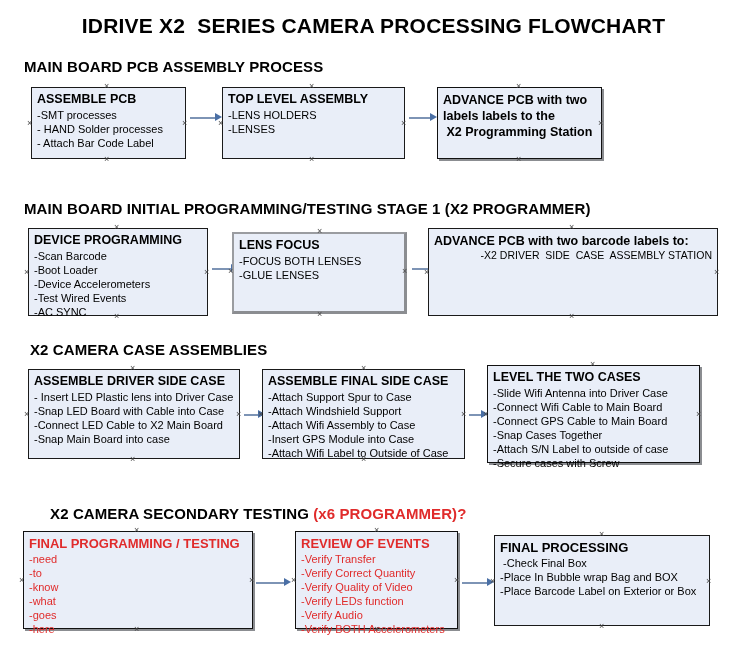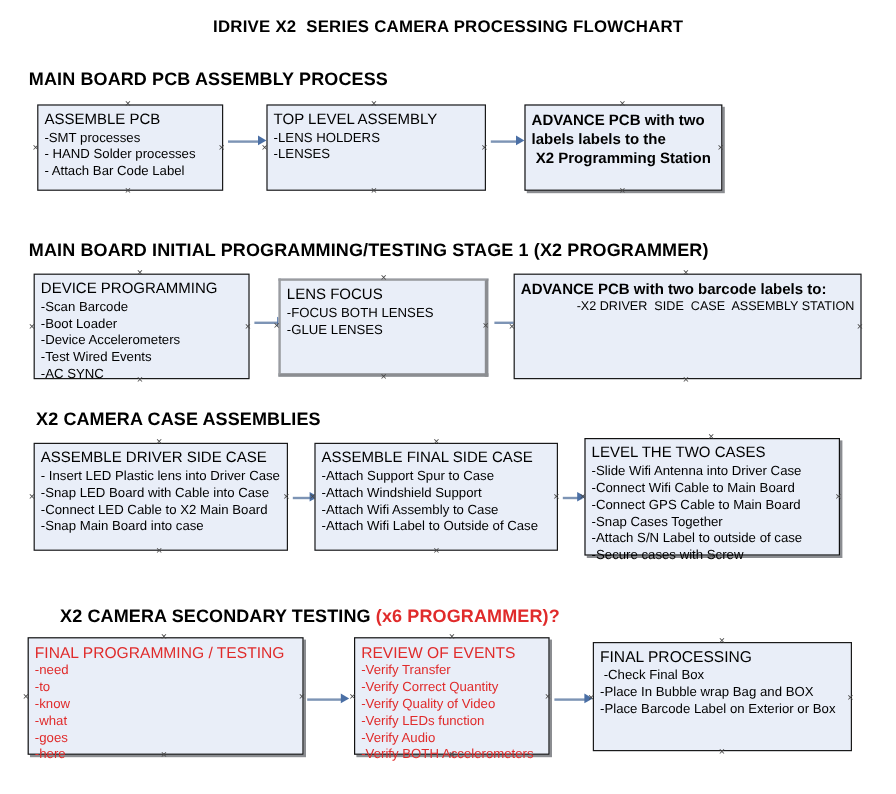--- a/index.html
+++ b/index.html
@@ -10,21 +10,21 @@
     color:#000;
     position:relative;
     overflow:hidden;
   }
   .canvas{position:relative;width:747px;height:662px;}
 
   
   .doc-title{
     position:absolute;left:0;top:14px;width:747px;
     text-align:center;
-    font-size:14px;font-weight:bold;letter-spacing:.2px;
+    font-size:21px;font-weight:bold;letter-spacing:.2px;
     white-space:pre;
   }
   .section-title{
     position:absolute;
     font-size:15px;font-weight:bold;letter-spacing:.1px;
     white-space:pre;
   }
   .section-title .redq{color:#e02b2b;}
 
   
@@ -40,21 +40,21 @@
     border:1px solid #111;
     box-shadow:2px 2px 0 0 #8b8d91;
   }
   .box.thickgray{
     border-top:2px solid #9a9ca0;
     border-left:2px solid #9a9ca0;
     border-right:3px solid #8b8d91;
     border-bottom:3px solid #8b8d91;
   }
   .box-title{
-    font-size:12.5px;font-weight:normal;line-height:15px;
+    font-size:12.5px;font-weight:bold;line-height:15px;
     white-space:pre;margin-bottom:1px;
   }
   .box-title.big{font-size:13px;}
   .box-line{
     font-size:11px;line-height:14px;white-space:pre;
   }
   .box-line.bold{font-weight:bold;font-size:12.5px;line-height:16px;}
   .box-line.sm{font-size:10.5px;line-height:13.5px;text-align:right;}
   .red .box-title,.red .box-line{color:#e02b2b;}
 
@@ -179,20 +179,21 @@
   </div>
 
   <div class="conn" style="left:244px;top:414px;width:18px;"></div>
   <div class="arrowhead" style="left:258px;top:410px;"></div>
 
   <div class="box thin" style="left:262px;top:369px;width:203px;height:90px;">
     <div class="box-title">ASSEMBLE FINAL SIDE CASE</div>
     <div class="box-line">-Attach Support Spur to Case</div>
     <div class="box-line">-Attach Windshield Support</div>
     <div class="box-line">-Attach Wifi Assembly to Case</div>
+    <div class="box-line">-Insert GPS Module into Case</div>
     <div class="box-line">-Attach Wifi Label to Outside of Case</div>
     <span class="xh" style="left:98px;top:-6px;">×</span>
     <span class="xh" style="left:-5px;top:40px;">×</span>
     <span class="xh" style="left:198px;top:40px;">×</span>
     <span class="xh" style="left:98px;top:85px;">×</span>
   </div>
 
   <div class="conn" style="left:469px;top:414px;width:16px;"></div>
   <div class="arrowhead" style="left:481px;top:410px;"></div>
 

